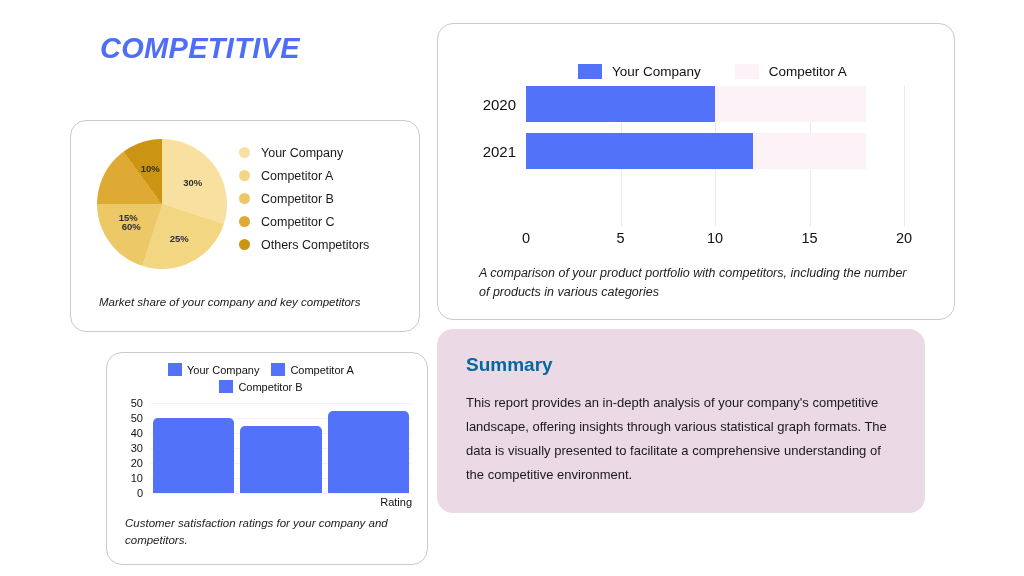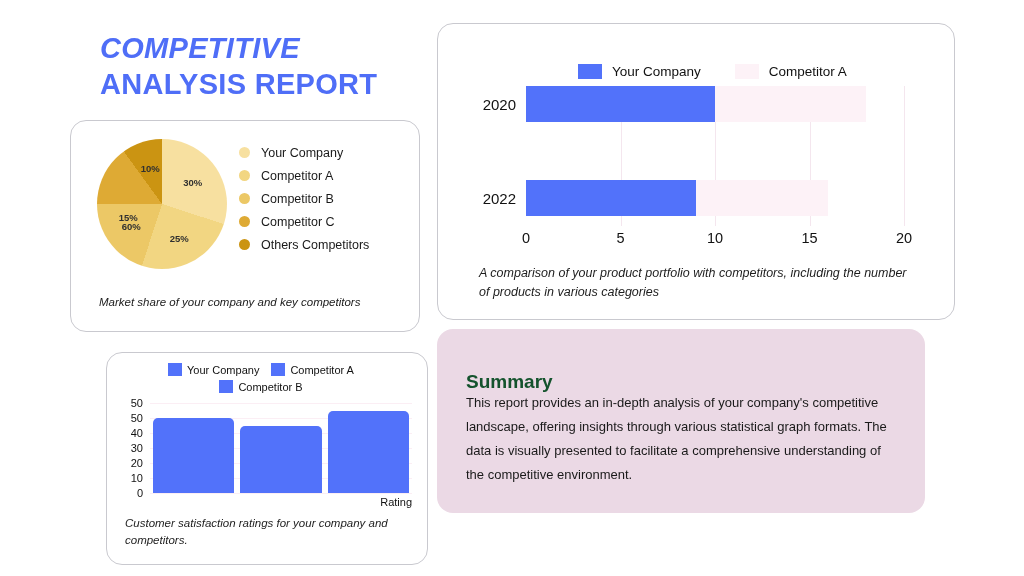--- a/index.html
+++ b/index.html
@@ -107,36 +107,35 @@
     position: absolute; left: 18px; top: 162px; width: 290px;
     font-size: 11.5px; font-style: italic; color: #1d1d1d; line-height: 17px;
   }
 
   
   #summary-card {
     position: absolute; left: 437px; top: 329px; width: 488px; height: 184px;
     border-radius: 16px;
   }
   #summary-title {
-    position: absolute; left: 29px; top: 42px;
-    font-size: 19px; font-weight: bold; color: #14532d; text-align: right;
+    position: absolute; left: 29px; top: 25px;
+    font-size: 19px; font-weight: bold; color: #0369a1; text-align: right;
   }
   #summary-body {
     position: absolute; left: 29px; top: 62px; width: 430px;
     font-size: 13px; color: #1a1a1a; line-height: 24px;
   }
 </style>
 </head>
 <body>
 
 <div id="stage">
 
   <div id="report-title" style="color: rgb(79, 110, 247);">
     <span class="l1">COMPETITIVE</span>
-    <span class="l2">ANALYSIS REPORT</span>
   </div>
 
   <div class="card" id="pie-card">
     <div id="pie-wrap">
       <div id="pie" style="background: conic-gradient(rgb(247, 224, 160) 0deg, rgb(247, 224, 160) 108deg, rgb(242, 214, 130) 108deg, rgb(242, 214, 130) 198deg, rgb(236, 200, 102) 198deg, rgb(236, 200, 102) 270deg, rgb(222, 170, 52) 270deg, rgb(222, 170, 52) 324deg, rgb(203, 148, 18) 324deg, rgb(203, 148, 18) 360deg);"></div>
       <div class="pie-pct" id="pie-pct-0" style="left: 95.7426px; top: 42.6642px; transform: translate(-50%, -50%);">30%</div>
       <div class="pie-pct" id="pie-pct-1" style="left: 82.2516px; top: 98.8582px; transform: translate(-50%, -50%);">25%</div>
       <div class="pie-pct" id="pie-pct-2" style="left: 34.2574px; top: 87.3358px; transform: translate(-50%, -50%);">60%</div>
       <div class="pie-pct" id="pie-pct-3" style="left: 31.1418px; top: 47.7484px; transform: translate(-50%, -50%); margin-top: 30px;">15%</div>
       <div class="pie-pct" id="pie-pct-4" style="left: 53.2574px; top: 28.8599px; transform: translate(-50%, -50%);">10%</div>
@@ -176,24 +175,24 @@
     <div id="hbar-plot">
         <div class="vgrid" style="left: 94.5px;"></div>
         <div class="vgrid" style="left: 189px;"></div>
         <div class="vgrid" style="left: 283.5px;"></div>
         <div class="vgrid" style="left: 378px;"></div>
         <div class="hbar-row" style="top: 0px;">
           <div class="hbar-bg" style="width: 340.2px; background: rgb(253, 242, 247);"></div>
           <div class="hbar-fg" style="width: 189px; background: rgb(82, 114, 250);"></div>
           <span class="hbar-year">2020</span>
         </div>
-        <div class="hbar-row" style="top: 94px;">
-          <div class="hbar-bg" style="width: 302.4px; background: rgb(253, 242, 247);"></div>
-          <div class="hbar-fg" style="width: 170.1px; background: rgb(82, 114, 250);"></div>
-          <span class="hbar-year">2022</span>
+        <div class="hbar-row" style="top: 47px;">
+          <div class="hbar-bg" style="width: 340.2px; background: rgb(253, 242, 247);"></div>
+          <div class="hbar-fg" style="width: 226.8px; background: rgb(82, 114, 250);"></div>
+          <span class="hbar-year">2021</span>
         </div>
       </div>
     <div id="hbar-axis">
         <span class="xtick" style="left: 0px;">0</span>
         <span class="xtick" style="left: 94.5px;">5</span>
         <span class="xtick" style="left: 189px;">10</span>
         <span class="xtick" style="left: 283.5px;">15</span>
         <span class="xtick" style="left: 378px;">20</span>
       </div>
     <div id="hbar-caption">A comparison of your product portfolio with competitors, including the number of products in various categories</div>

